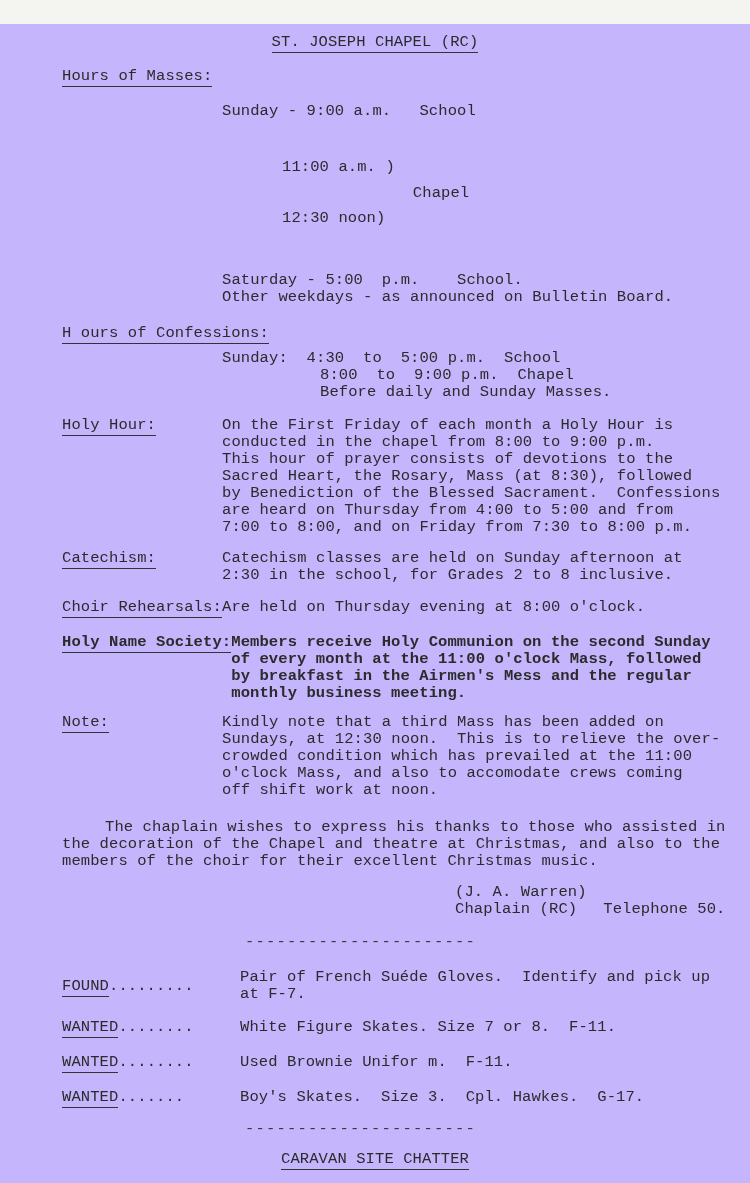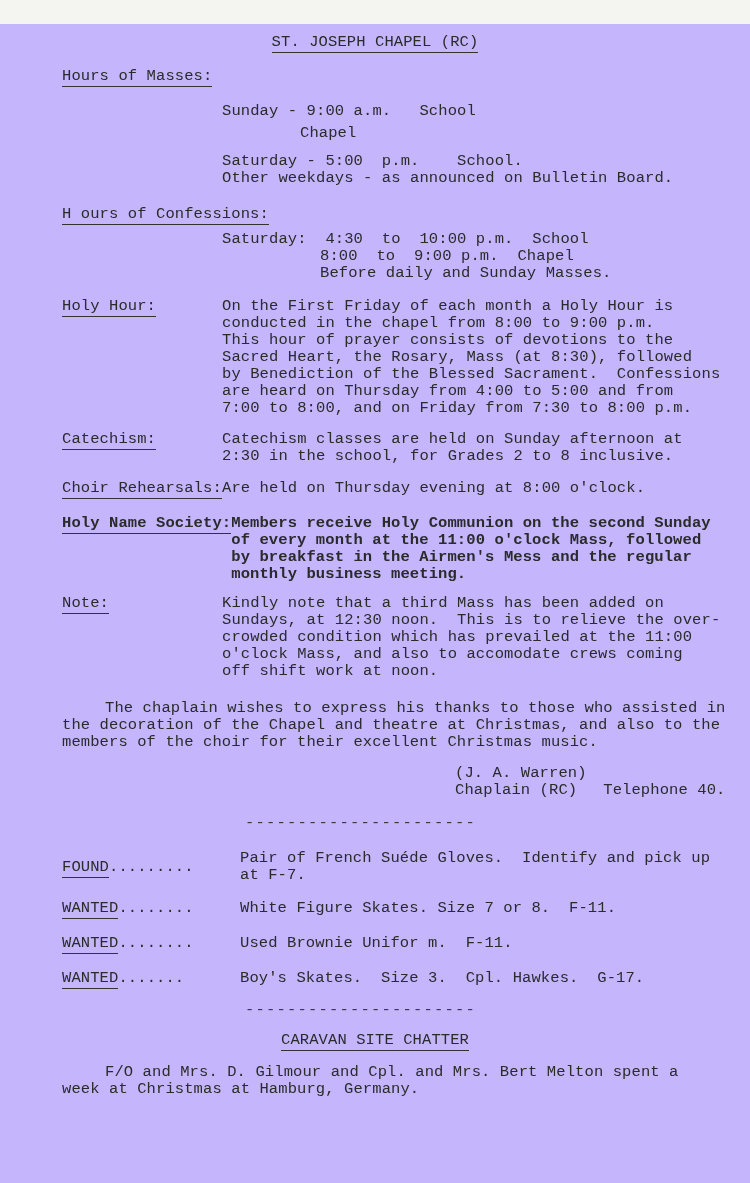--- a/index.html
+++ b/index.html
@@ -77,29 +77,33 @@
 
   <div class="title-wrap center">
     <span class="title u">ST. JOSEPH CHAPEL (RC)</span>
   </div>
 
   <div class="h-masses">
     <span class="u">Hours of Masses:</span>
   </div>
   <div class="masses-line1 pre">Sunday - 9:00 a.m.   School</div>
   <div class="brace-row">
+    <div class="brace-times">
+      <div>11:00 a.m. )</div>
+      <div>12:30 noon)</div>
+    </div>
     <div class="brace-label">Chapel</div>
   </div>
   <div class="masses-line2 pre">Saturday - 5:00  p.m.    School.</div>
   <div class="masses-line3 pre">Other weekdays - as announced on Bulletin Board.</div>
 
   <div class="h-conf">
     <span class="u">H ours of Confessions:</span>
   </div>
-  <div class="conf-row1 pre">Saturday:  4:30  to  10:00 p.m.  School</div>
+  <div class="conf-row1 pre">Sunday:  4:30  to  5:00 p.m.  School</div>
   <div class="conf-row2 pre">8:00  to  9:00 p.m.  Chapel</div>
   <div class="conf-row3 pre">Before daily and Sunday Masses.</div>
 
   <div class="entry e0">
     <div class="entry-label"><span class="u">Holy Hour:</span></div>
     <div class="entry-text pre">On the First Friday of each month a Holy Hour is
 conducted in the chapel from 8:00 to 9:00 p.m.
 This hour of prayer consists of devotions to the
 Sacred Heart, the Rosary, Mass (at 8:30), followed
 by Benediction of the Blessed Sacrament.  Confessions
@@ -132,21 +136,21 @@
   </div>
 
   <div class="chaplain pre">The chaplain wishes to express his thanks to those who assisted in
 the decoration of the Chapel and theatre at Christmas, and also to the
 members of the choir for their excellent Christmas music.</div>
 
   <div class="sig">
     <div>(J. A. Warren)</div>
     <div class="sig-line2">
       <span>Chaplain (RC)</span>
-      <span class="sig-phone">Telephone 40.</span>
+      <span class="sig-phone">Telephone 50.</span>
     </div>
   </div>
 
   <div class="sep sep1">----------------------</div>
 
   <div class="classified c0">
     <div class="c-label"><span class="u">FOUND</span><span>.........</span></div>
     <div class="c-text pre">Pair of French Suéde Gloves.  Identify and pick up
 at F-7.</div>
   </div>

